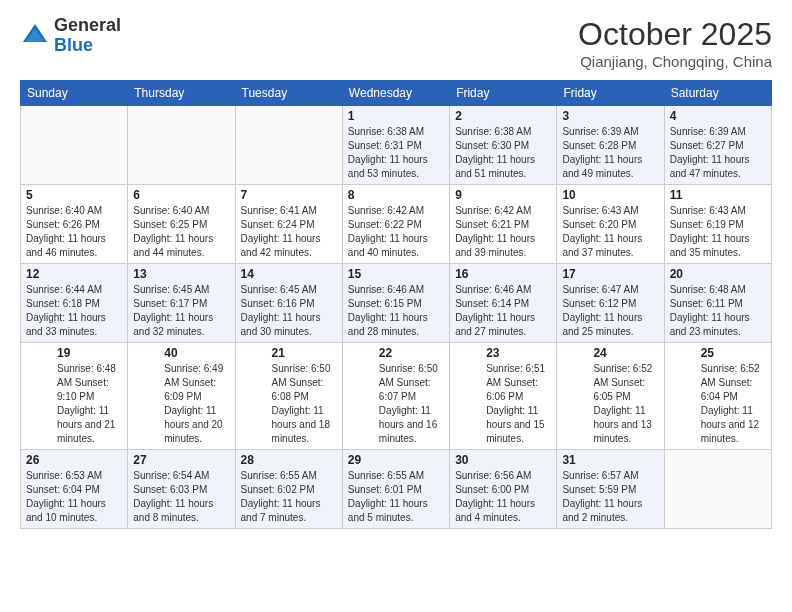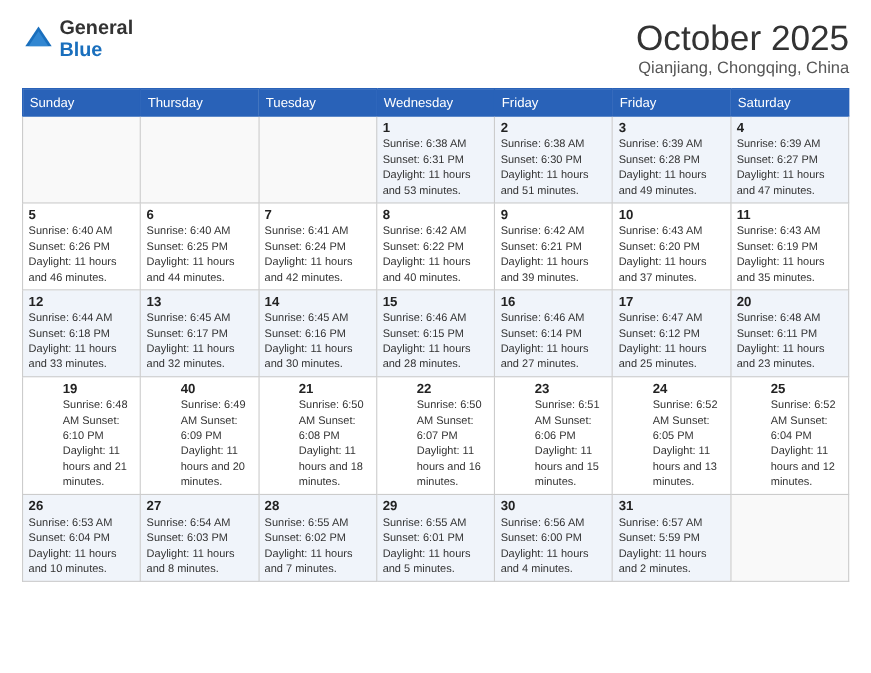--- a/index.html
+++ b/index.html
@@ -246,21 +246,21 @@
             <span class="day-num">20</span>
             <div class="day-info">Sunrise: 6:48 AM
 Sunset: 6:11 PM
 Daylight: 11 hours and 23 minutes.</div>
           </td>
         </tr>
         <tr class="row-4">
           <td>
             <span class="day-num">19</span>
             <div class="day-info">Sunrise: 6:48 AM
-Sunset: 6:10 PM
+Sunset: 9:10 PM
 Daylight: 11 hours and 21 minutes.</div>
           </td>
           <td>
             <span class="day-num">40</span>
             <div class="day-info">Sunrise: 6:49 AM
 Sunset: 6:09 PM
 Daylight: 11 hours and 20 minutes.</div>
           </td>
           <td>
             <span class="day-num">21</span>

